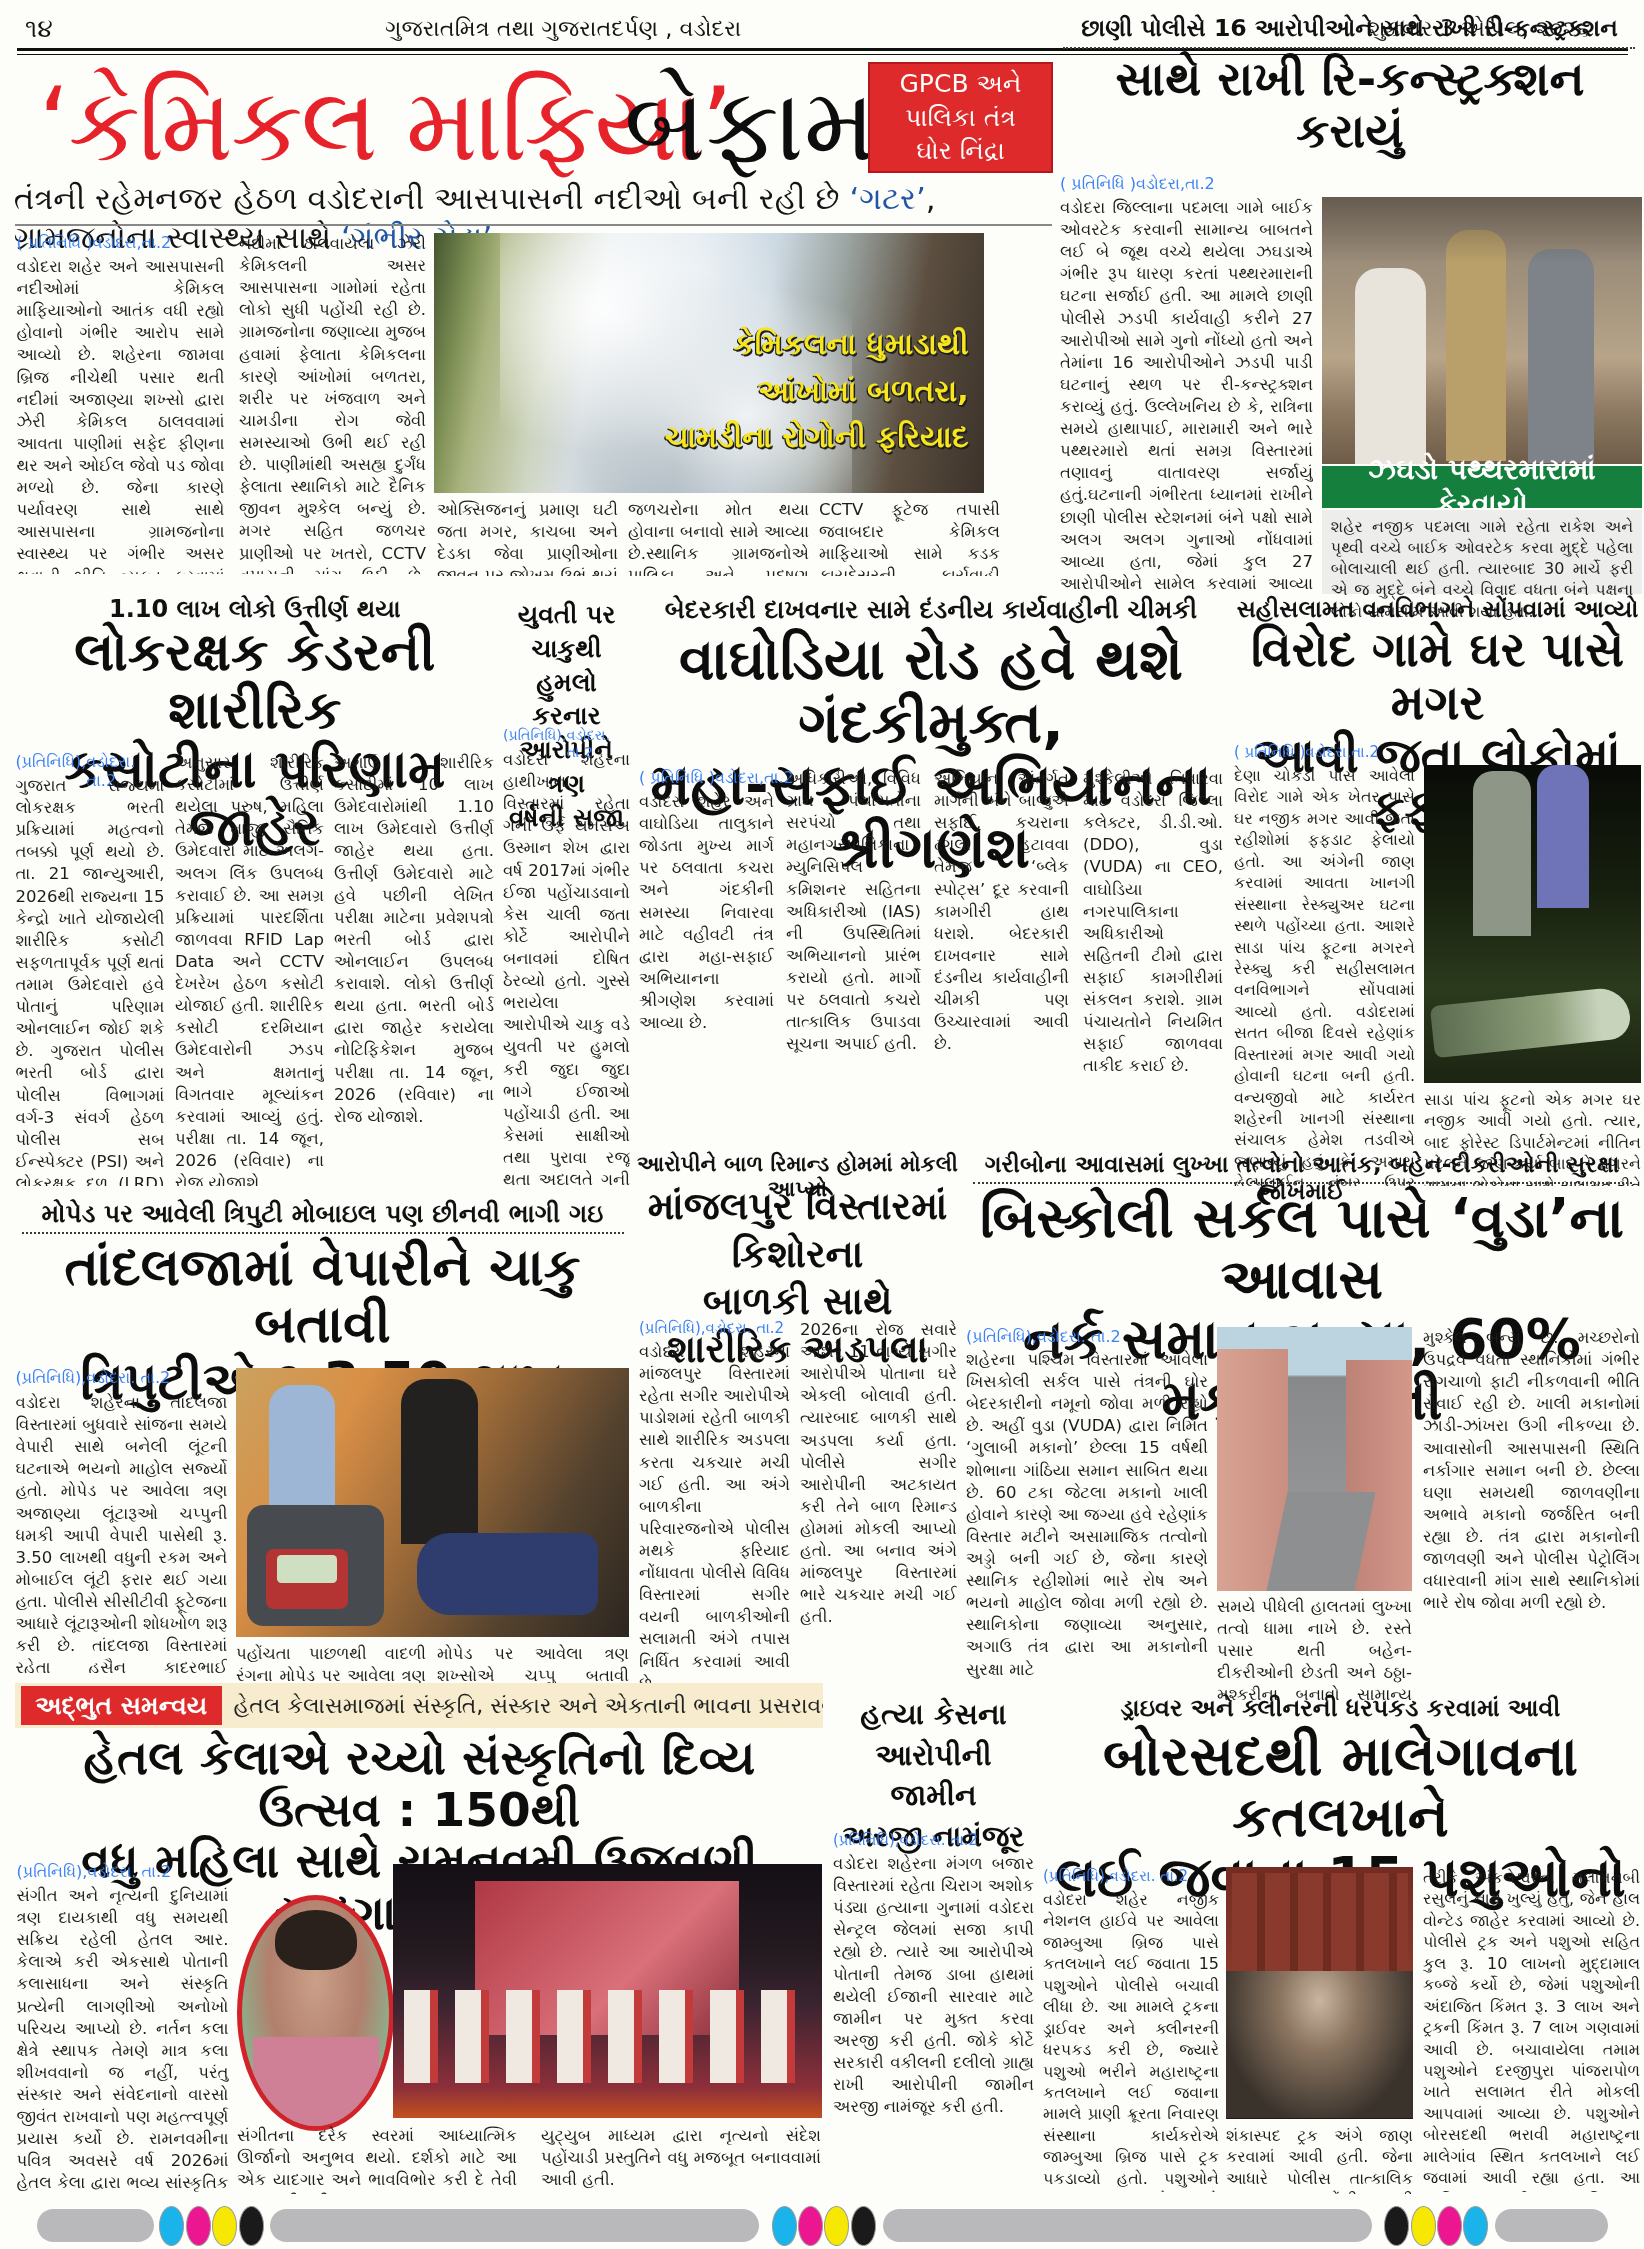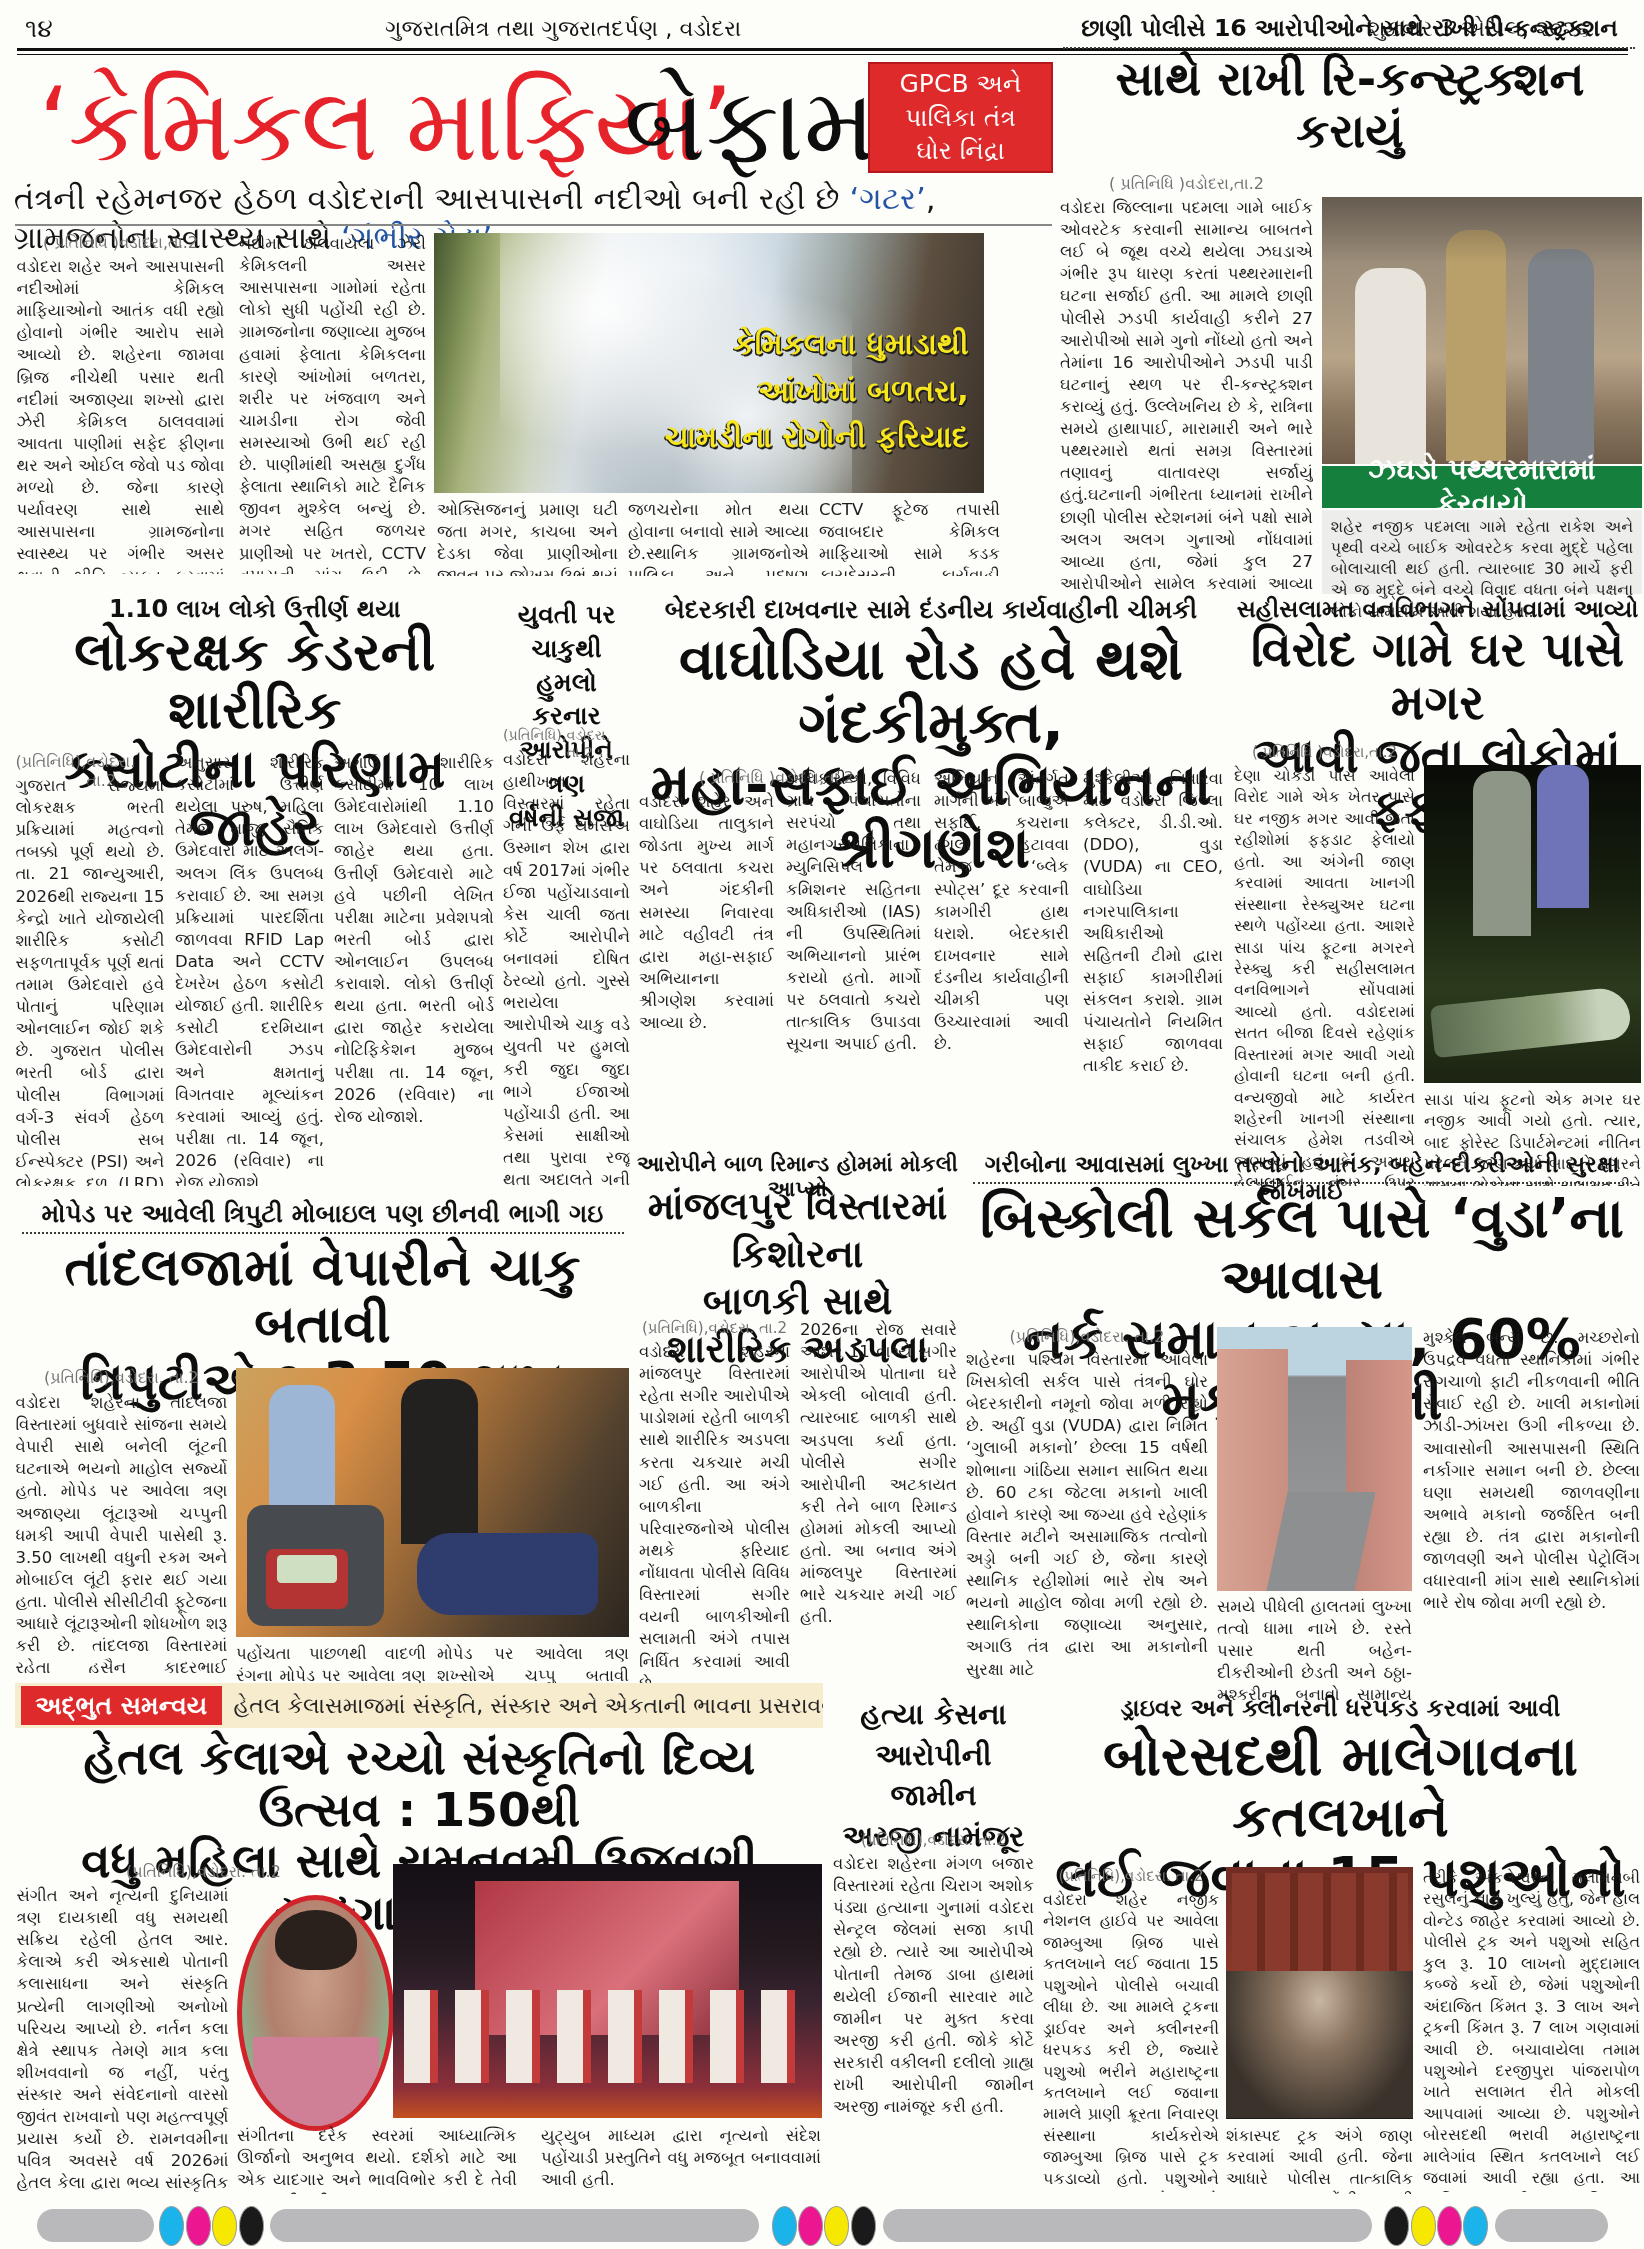--- a/index.html
+++ b/index.html
@@ -4,21 +4,21 @@
 <style>
   html,body{margin:0;padding:0}
   body{width:1644px;height:2250px;position:relative;background:#fdfdfa;color:#141414;
        font-family:"DejaVu Sans","Liberation Sans",sans-serif;overflow:hidden}
   .abs{position:absolute}
   .ctr{text-align:left}
   .bold{font-weight:normal}
   .body-txt{font-size:16.5px;line-height:1.34;text-align:justify;color:#1c1c1c;overflow:hidden}
   .kicker{font-weight:bold;text-align:center;color:#111}
   .headline{font-weight:bold;text-align:center;line-height:1.1;color:#0d0d0d}
-  .byline-row{display:flex;justify-content:center;font-size:16px;color:#737373}
+  .byline-row{display:flex;justify-content:flex-start;font-size:16px;color:#3b82f6}
   .dotrule{height:0;border-top:2.7px dotted #3a3a3a}
   .photo{position:absolute;overflow:hidden}
   .red-banner{background:#15803d;color:#fff;font-weight:bold;text-align:center;display:flex;align-items:center;justify-content:center}
   .note-box{background:#ededeb;color:#222;font-size:16px;line-height:1.33;text-align:justify;padding:5.5px 8.8px;box-sizing:border-box}
   .caption-y{color:#f7e51e;font-weight:bold;text-align:right;text-shadow:1.6px 1.6px 0 #1e1e1e,-1.1px 1.1px 0 #1e1e1e;line-height:1.55}
   .blue{color:#2355a5}
   .red{color:#e6232a}
   .pbar{position:absolute;height:33px;background:#b9b9bb;border-radius:18.7px;top:2209px}
   .pdot{position:absolute;width:25px;height:40px;border-radius:50%;top:2206px;border:1.1px solid #9a9a9a;box-sizing:border-box}
   .pc{background:#1ab4ea}.pm{background:#ec1790}.py{background:#f6e800}.pk{background:#1a1a1a}

